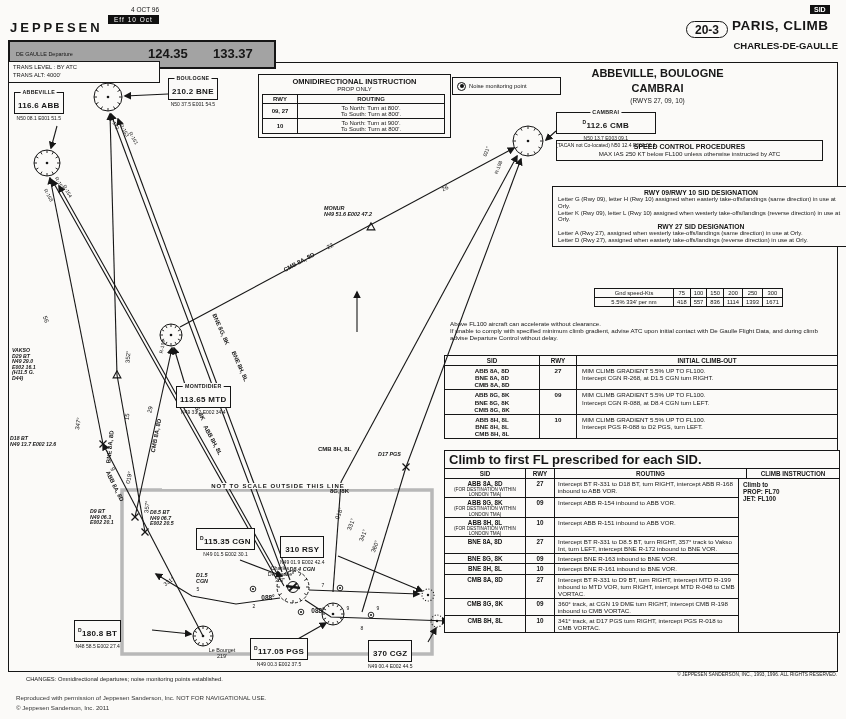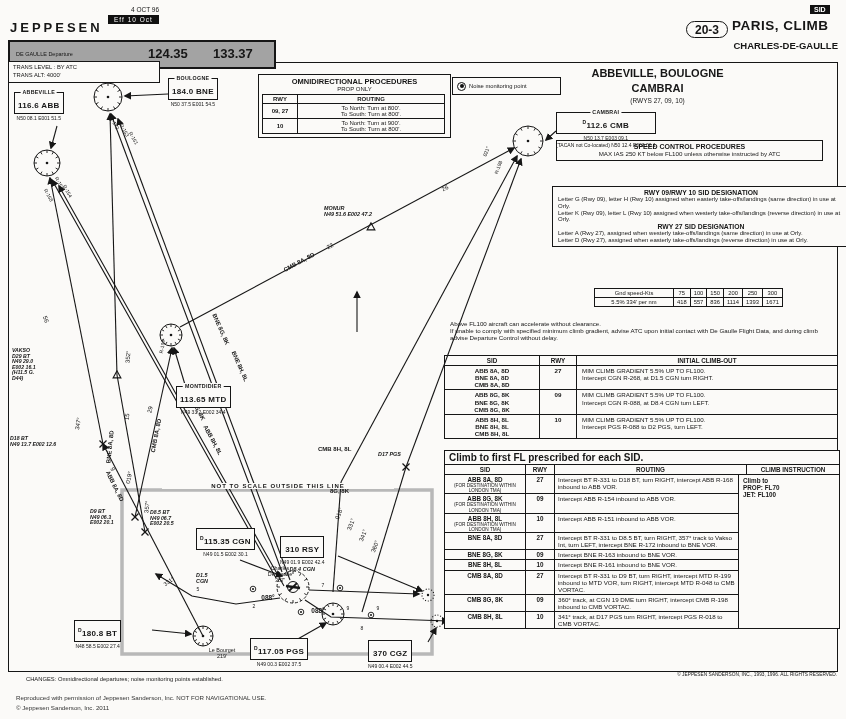--- a/index.html
+++ b/index.html
@@ -65,21 +65,21 @@
   .notes{left:450px;top:320px;width:386px;font-size:6.2px;line-height:1.16;}
 
   .ictab{left:444px;top:355px;}
   .ictab table{border-collapse:collapse;width:394px;border:1.5px solid #161616;}
   .ictab th{border:1px solid #161616;font-size:6.3px;padding:1px;}
   .ictab td{border:1px solid #161616;font-size:6.2px;line-height:1.15;padding:1px 5px;vertical-align:top;}
   .ictab td.sid{width:84px;text-align:center;font-weight:700;}
   .ictab td.rwy{width:26px;text-align:center;font-weight:700;}
 
   .fltab{left:444px;top:450px;width:394px;}
-  .fltab .cap{font-weight:700;font-size:10px;padding:1px 4px;border-bottom:1.2px solid #161616;}
+  .fltab .cap{font-weight:700;font-size:13px;padding:1px 4px;border-bottom:1.2px solid #161616;}
   .flhd{display:flex;border-bottom:1.2px solid #161616;font-weight:700;font-size:6.3px;text-align:center;}
   .flhd>div{padding:1px 0;}
   .c-sid{width:80px;border-right:1px solid #161616;}
   .c-rwy{width:28px;border-right:1px solid #161616;}
   .c-rtg{flex:1;border-right:1px solid #161616;}
   .c-cli{width:92px;}
   .flbody{display:flex;}
   .fl-left{flex:1;display:flex;flex-direction:column;}
   .flrow{display:flex;border-bottom:1px solid #161616;}
   .flrow:last-of-type{border-bottom:none;}
@@ -341,21 +341,21 @@
 <div class="abs city">PARIS, CLIMB</div>
 <div class="abs apt">CHARLES-DE-GAULLE</div>
 
 <div class="abs title">
   <div class="t1">ABBEVILLE, BOULOGNE</div>
   <div class="t1">CAMBRAI</div>
   <div class="t4">(RWYS 27, 09, 10)</div>
 </div>
 
 <div class="abs panel omni">
-  <div class="pt">OMNIDIRECTIONAL PROCEDURES</div>
+  <div class="pt">OMNIDIRECTIONAL INSTRUCTION</div>
   <div class="ps">PROP ONLY</div>
   <table>
     <thead>
       <tr>
         <th>RWY</th>
         <th>ROUTING</th>
       </tr>
     </thead>
     <tbody>
 
@@ -563,21 +563,21 @@
 PROP: FL70
 JET: FL100</div>
   </div>
 </div>
 
 <div class="nav" style="left:14px;top:92px">
   <div class="nbx"><span class="nm">ABBEVILLE</span><span class="fq">116.6 ABB</span></div>
   <div class="crd">N50 08.1 E001 51.5</div>
 </div>
 <div class="nav" style="left:168px;top:78px">
-  <div class="nbx"><span class="nm">BOULOGNE</span><span class="fq">184.0 BNE</span></div>
+  <div class="nbx"><span class="nm">BOULOGNE</span><span class="fq">210.2 BNE</span></div>
   <div class="crd">N50 37.5 E001 54.5</div>
 </div>
 <div class="nav" style="left:556px;top:112px">
   <div class="nbx"><span class="nm">CAMBRAI</span><span class="fq"><sup>D</sup><span>112.6 CMB</span></span></div>
   <div class="crd">N50 13.7 E003 09.1</div>
   <div class="crd pre">(TACAN not Co-located)
 N50 12.4 E003 06.1</div>
 </div>
 <div class="nav" style="left:176px;top:386px">
   <div class="nbx"><span class="nm">MONTDIDIER</span><span class="fq">113.65 MTD</span></div>

